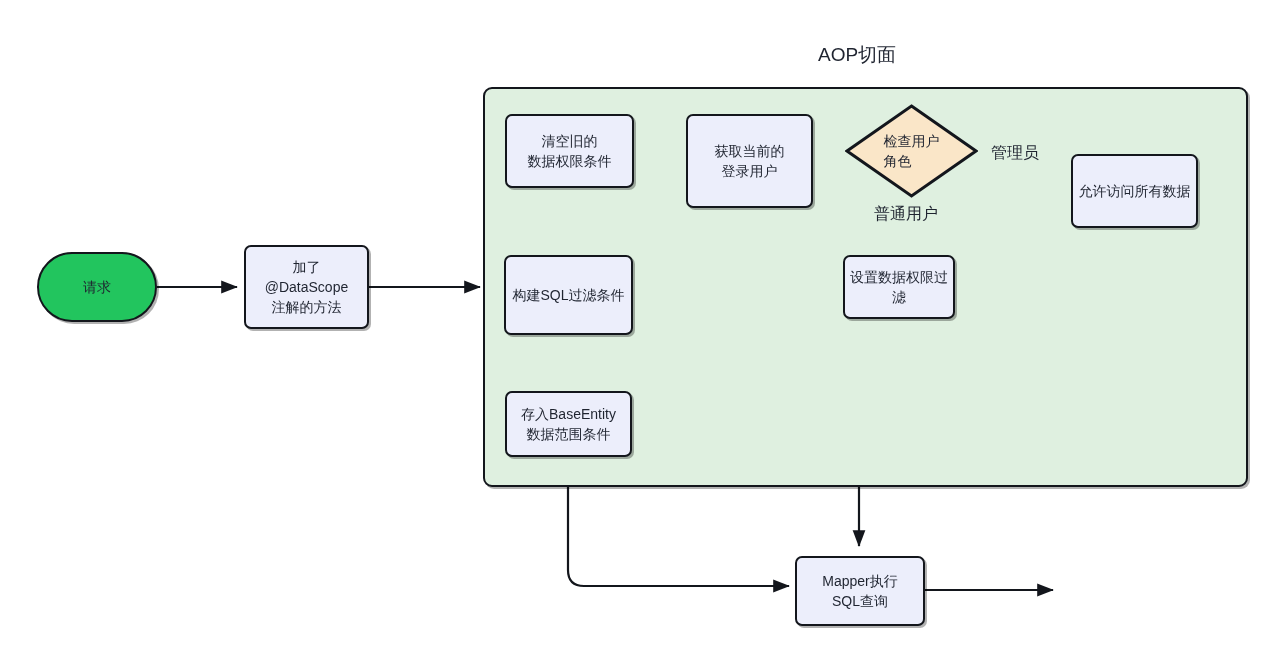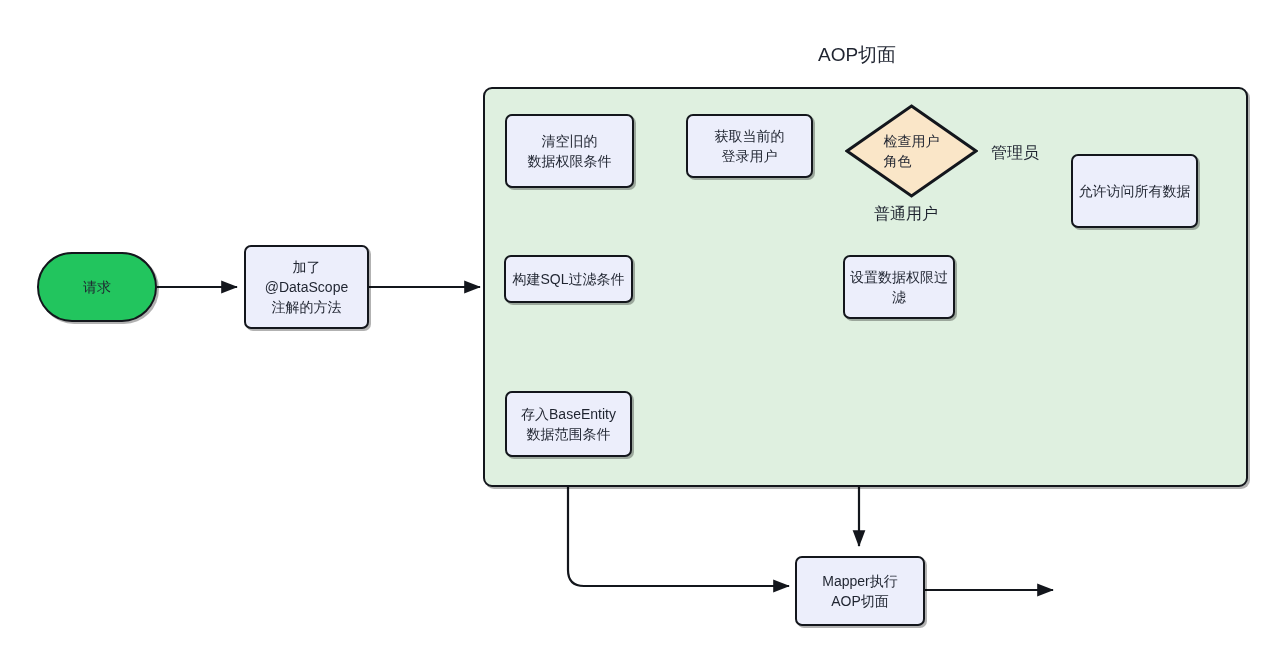--- a/index.html
+++ b/index.html
@@ -152,42 +152,42 @@
 
   <div class="node term" style="left:37px; top:252px; width:120px; height:70px;">请求</div>
 
   <div class="node proc" style="left:244px; top:245px; width:125px; height:84px;">加了
 @DataScope
 注解的方法</div>
 
   <div class="node proc" style="left:505px; top:114px; width:129px; height:74px;">清空旧的
 数据权限条件</div>
 
-  <div class="node proc" style="left:686px; top:114px; width:127px; height:64px;">获取当前的
+  <div class="node proc" style="left:686px; top:114px; width:127px; height:94px;">获取当前的
 登录用户</div>
 
   <div class="decision-wrap" style="left:845px; top:104px; width:133px; height:94px;">
     <svg class="decision-shape" viewBox="0 0 133 94" preserveAspectRatio="none">
       <polygon points="66.5,2 131,47 66.5,92 2,47" fill="#fae6c8" stroke="#13161c" stroke-width="3"></polygon>
     </svg>
     <div class="decision-label">检查用户
 角色</div>
   </div>
 
   <div class="node proc" style="left:1071px; top:115px; width:127px; height:74px;margin-top:39px;">允许访问所有数据</div>
 
   <div class="node proc" style="left:843px; top:255px; width:112px; height:64px;">设置数据权限过滤</div>
 
 
-  <div class="node proc" style="left:504px; top:255px; width:129px; height:48px;">构建SQL过滤条件</div>
+  <div class="node proc" style="left:504px; top:255px; width:129px; height:80px;">构建SQL过滤条件</div>
 
   <div class="node proc" style="left:505px; top:391px; width:127px; height:66px;">存入BaseEntity
 数据范围条件</div>
 
   <div class="node proc" style="left:795px; top:556px; width:130px; height:70px;">Mapper执行
-AOP切面</div>
+SQL查询</div>
 
 
   <div class="edge-label" style="left:991px; top:143px;">管理员</div>
 
   <div class="edge-label" style="left:874px; top:204px;">普通用户</div>
 
 </div>
 
 </body></html>

